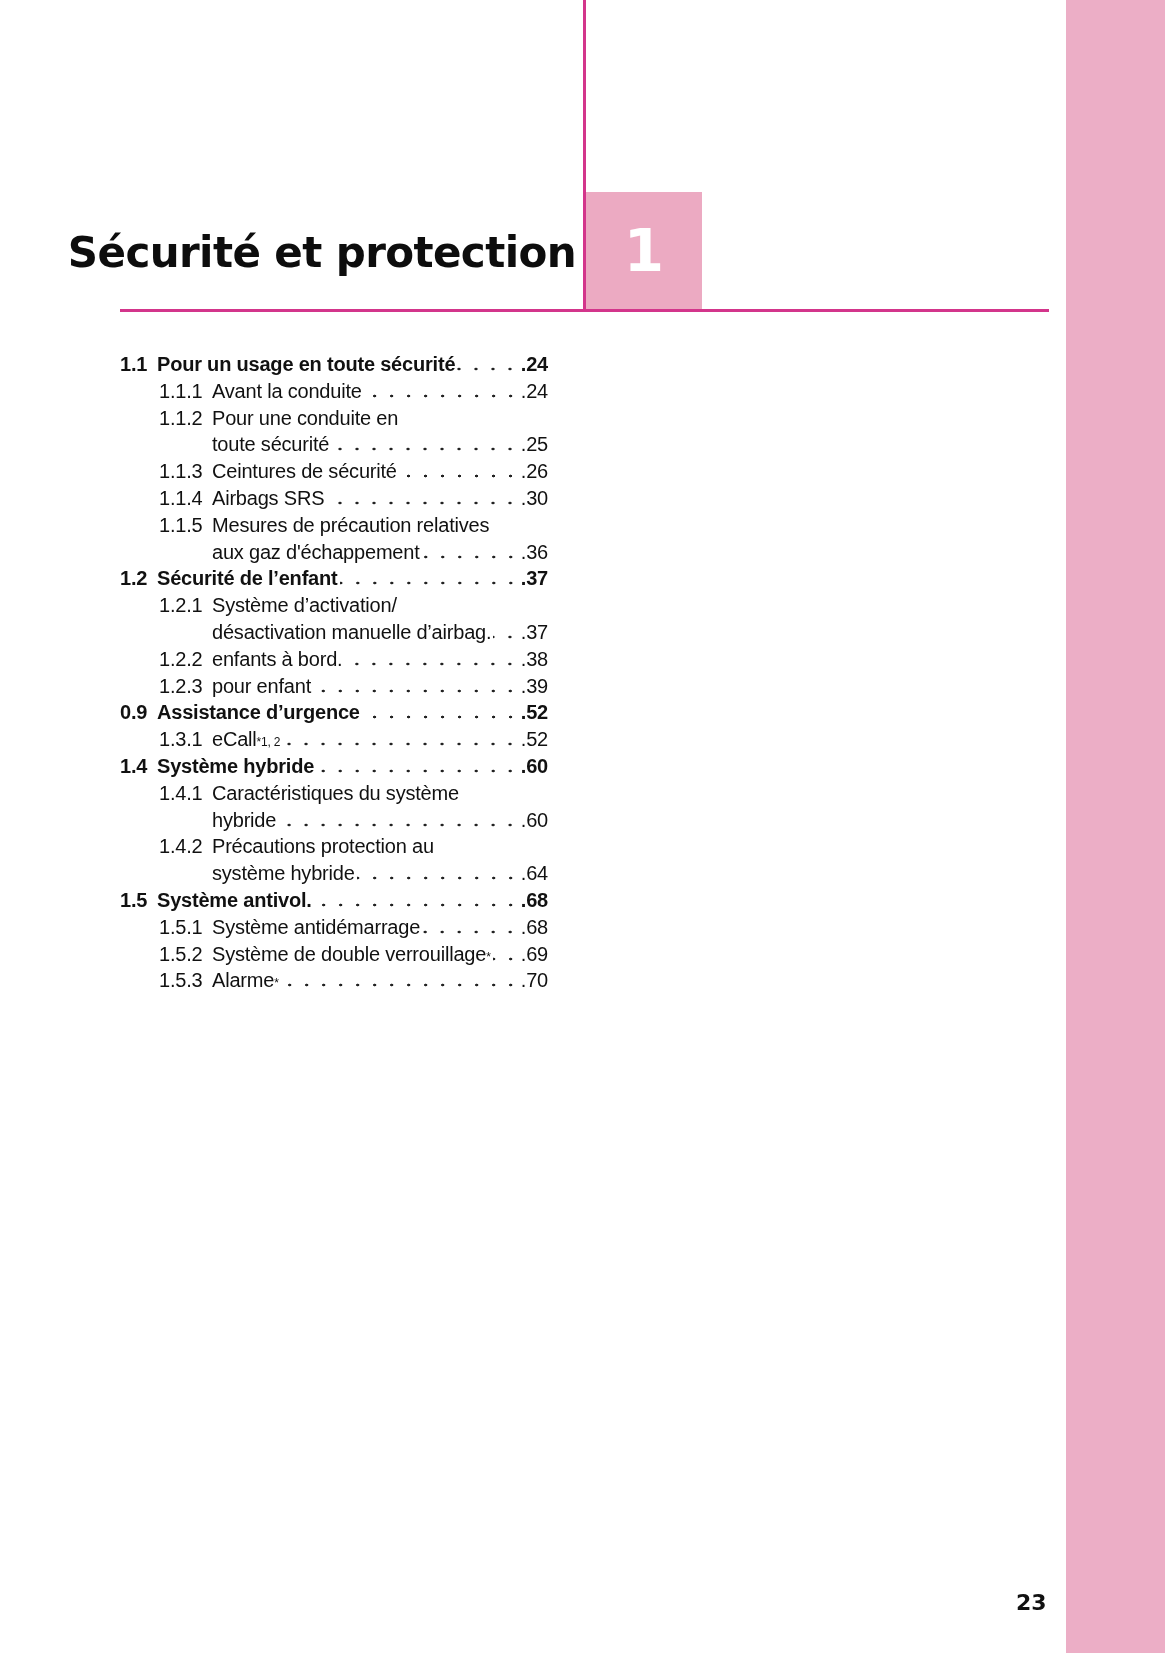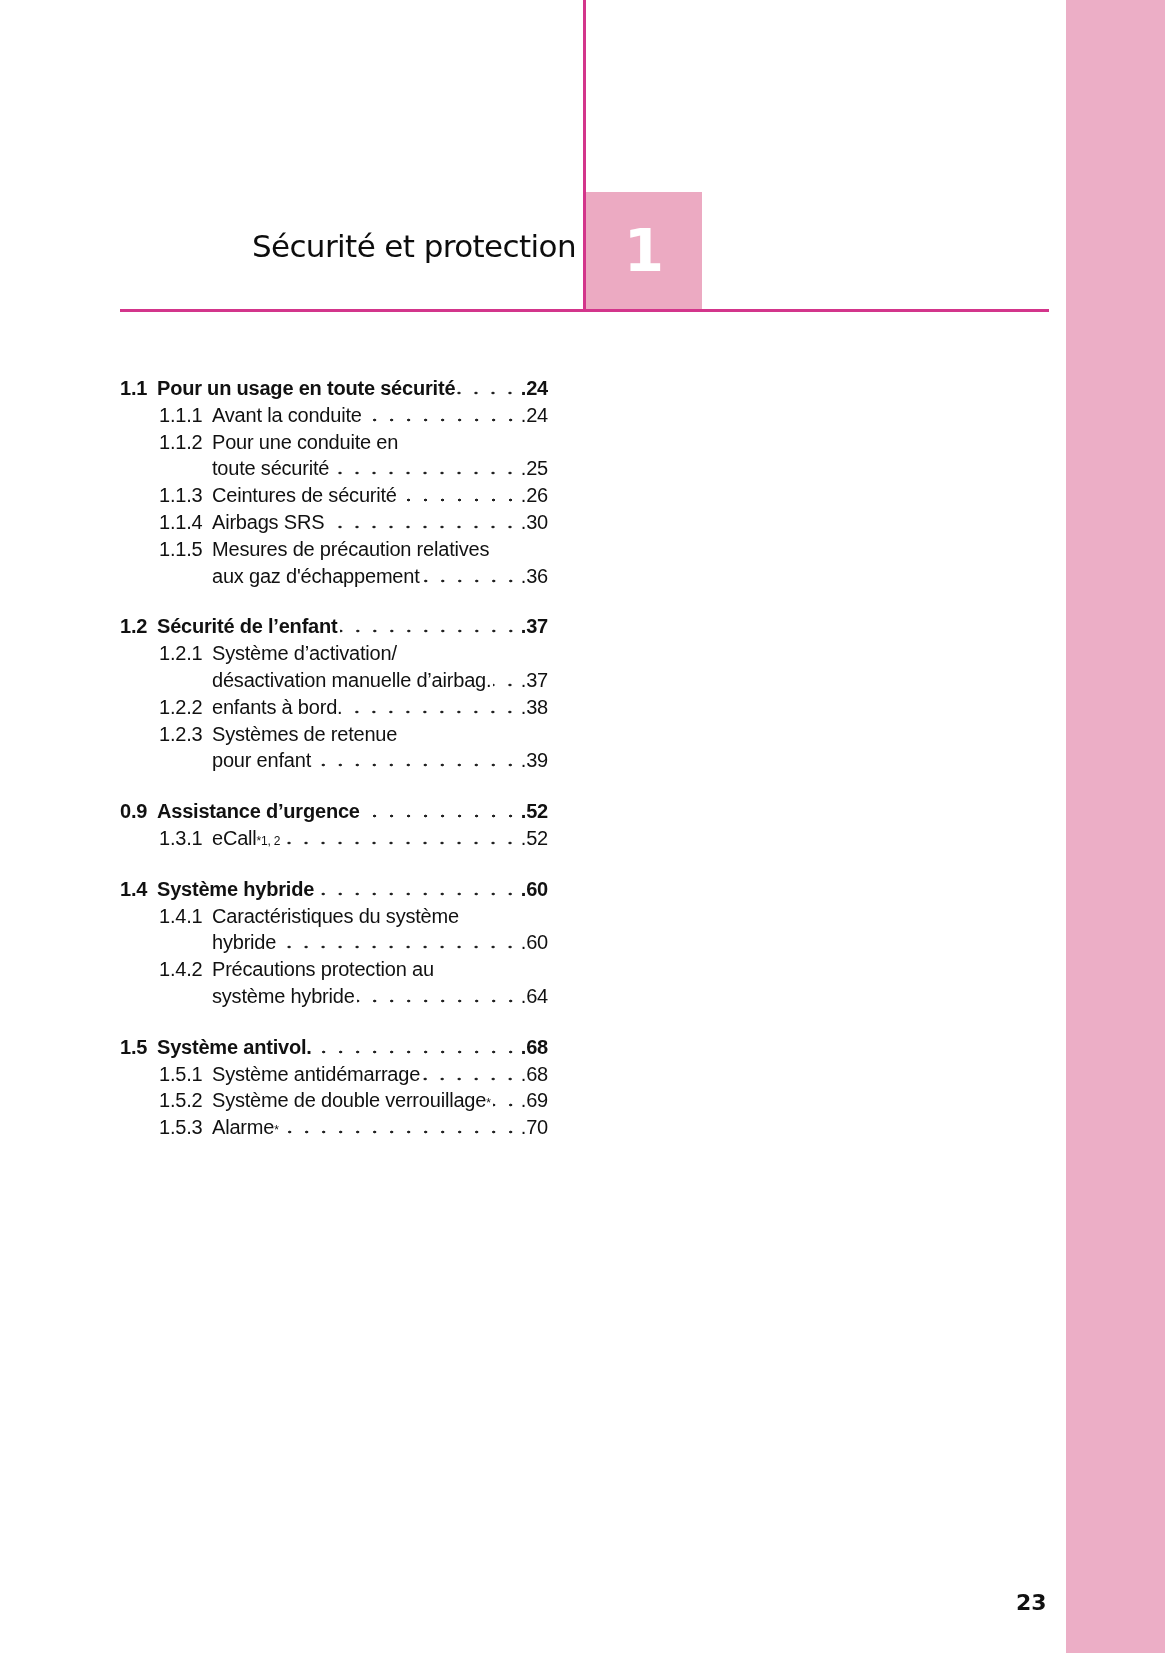--- a/index.html
+++ b/index.html
@@ -11,31 +11,31 @@
   .side-band { position: absolute; left: 1066px; top: 0; width: 99px; height: 1653px; background: #ecaec6; }
   .vline { position: absolute; left: 583px; top: 0; width: 3px; height: 312px; background: #d3358b; }
   .hline { position: absolute; left: 120px; top: 309px; width: 929px; height: 3px; background: #d3358b; }
   .chapter-box {
     position: absolute; left: 586px; top: 192px; width: 116px; height: 117px;
     background: #ecaac2; display: flex; align-items: center; justify-content: center;
   }
   .chapter-num { color: #ffffff; font-weight: bold; font-size: 58px; font-family: "DejaVu Sans", sans-serif; }
   .chapter-title {
     position: absolute; right: 589px; top: 228px; margin: 0;
-    font-size: 31px; font-weight: normal; font-family: "DejaVu Sans", sans-serif; letter-spacing: -0.6px;
+    font-size: 42px; font-weight: bold; font-family: "DejaVu Sans", sans-serif; letter-spacing: -0.6px;
     white-space: nowrap; color: #0d0d0d;
   }
   .toc { position: absolute; left: 120px; top: 351px; width: 428px; font-size: 20px; letter-spacing: -0.2px; }
   .entry { position: relative; line-height: 26.8px; }
   .entry .num { position: absolute; left: 0; top: 0; text-align: right; }
   .entry.l1 { font-weight: bold; }
   .entry.l1 .num { left: 0; }
   .entry.l2 .num { left: 39px; }
   .line { display: flex; align-items: baseline; white-space: nowrap; }
-  .entry.l1 .line { padding-left: 37px; margin-top: 24px; }
+  .entry.l1 .line { padding-left: 37px; }
   .entry.l2 .line { padding-left: 92px; }
   .title-text { flex: 0 0 auto; }
   .leader {
     flex: 1 1 auto; overflow: hidden; margin: 0 2px; height: 20px;
     background-image: radial-gradient(circle, #222 1.3px, transparent 1.6px);
     background-size: 17px 6px; background-repeat: repeat-x; background-position: right 15px;
   }
   .page { flex: 0 0 auto; }
   sup { font-size: 12px; line-height: 0; vertical-align: 7px; }
   .page-number {
@@ -133,23 +133,20 @@
       <span class="num">1.2.2</span>
       <div class="line">
         <span class="title-text">enfants à bord.</span>
         <span class="leader"></span>
         <span class="page">.38</span>
       </div>
     </div>
     <div class="entry l2">
       <span class="num">1.2.3</span>
       <div class="line">
-        <span class="title-text">Systèmes de retenue</span>
-      </div>
-      <div class="line">
         <span class="title-text">pour enfant</span>
         <span class="leader"></span>
         <span class="page">.39</span>
       </div>
     </div>
     <div class="entry l1">
       <span class="num">0.9</span>
       <div class="line">
         <span class="title-text">Assistance d’urgence</span>
         <span class="leader"></span>

